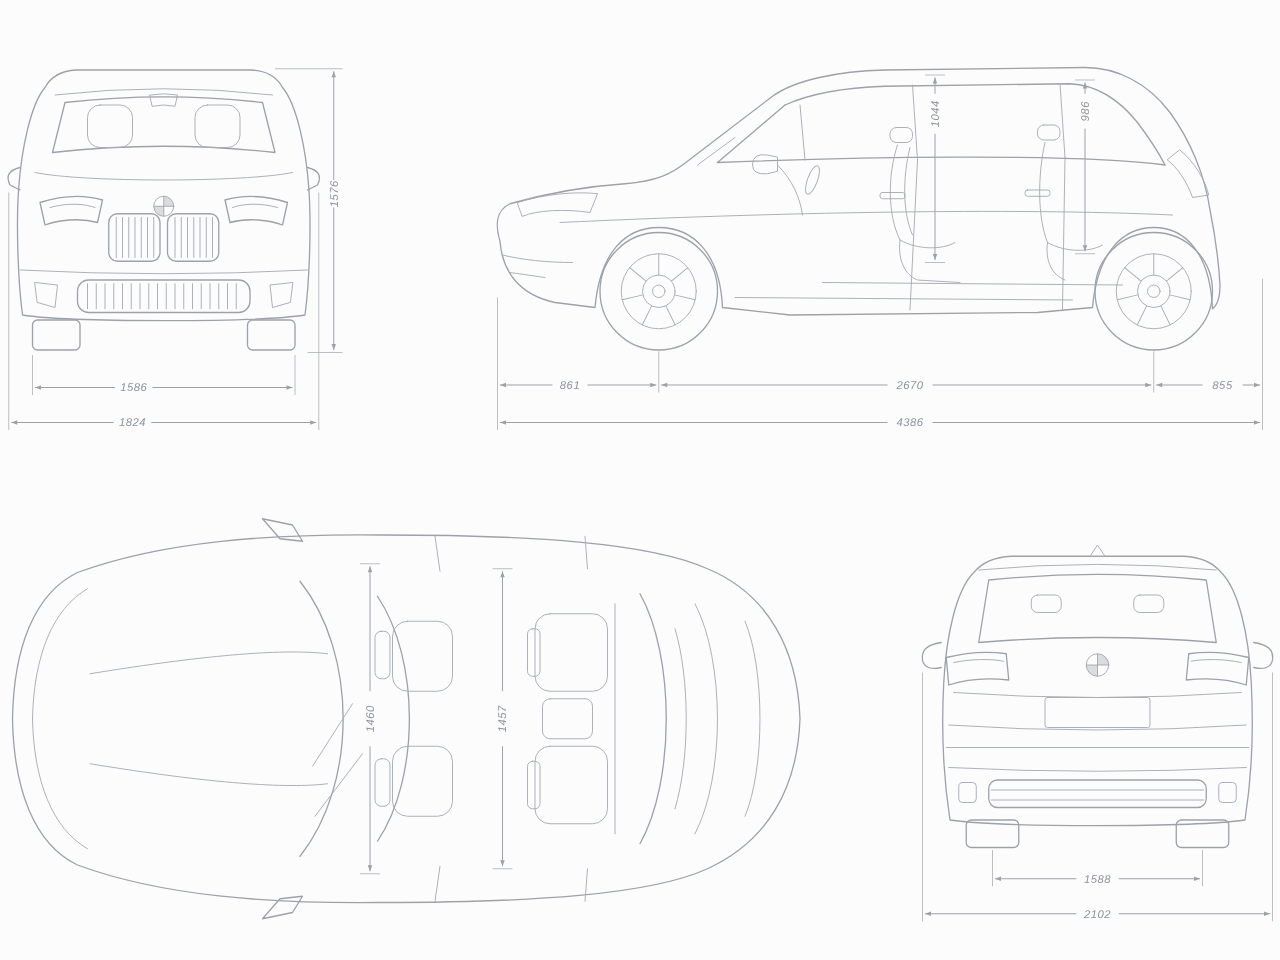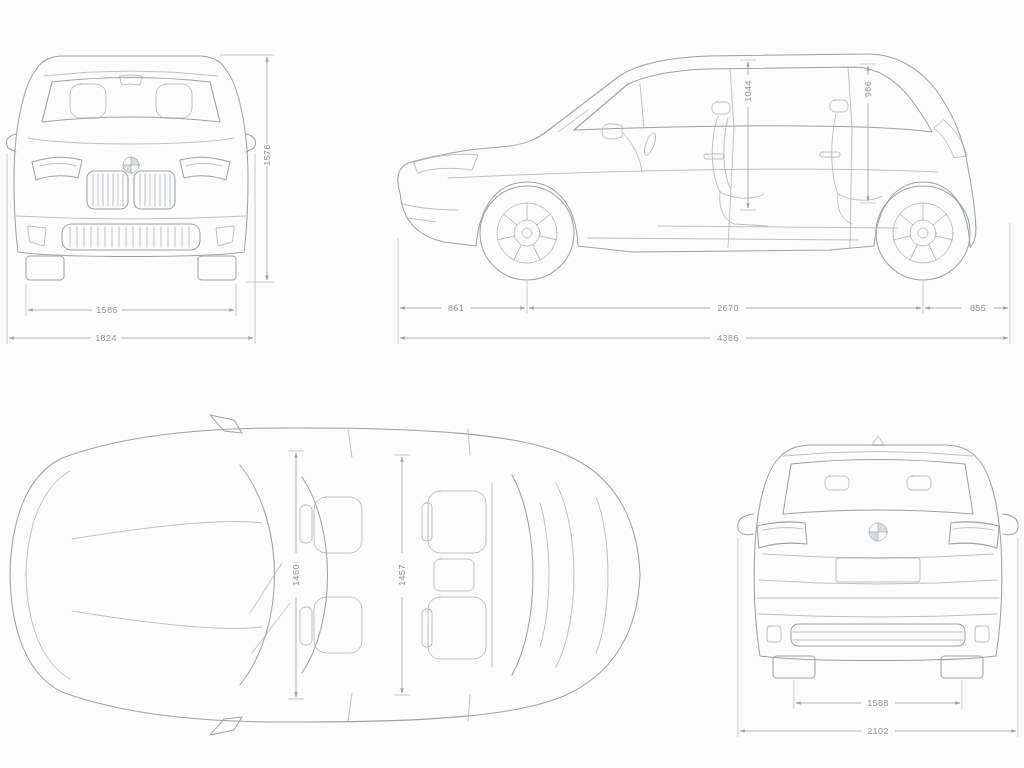--- a/index.html
+++ b/index.html
@@ -2,20 +2,21 @@
 <html><head>
 <meta charset="utf-8">
 <style>
   html,body{margin:0;padding:0;}
   .canvas{
     position:relative;
     width:1024px;height:768px;
     background:#fcfcfd;
     overflow:hidden;
     font-family:"Liberation Sans",sans-serif;
+    font-style:italic;
   }
   svg.panel{position:absolute;overflow:visible;}
   
   .s{stroke:#9ba2aa;fill:none;stroke-width:1.05;stroke-linecap:round;stroke-linejoin:round;}
   
   .t{stroke:#a6acb4;fill:none;stroke-width:.75;stroke-linecap:round;stroke-linejoin:round;}
   
   .d{stroke:#9ba2aa;fill:none;stroke-width:.8;}
   
   .e{stroke:#b0b6bd;fill:none;stroke-width:.7;}

